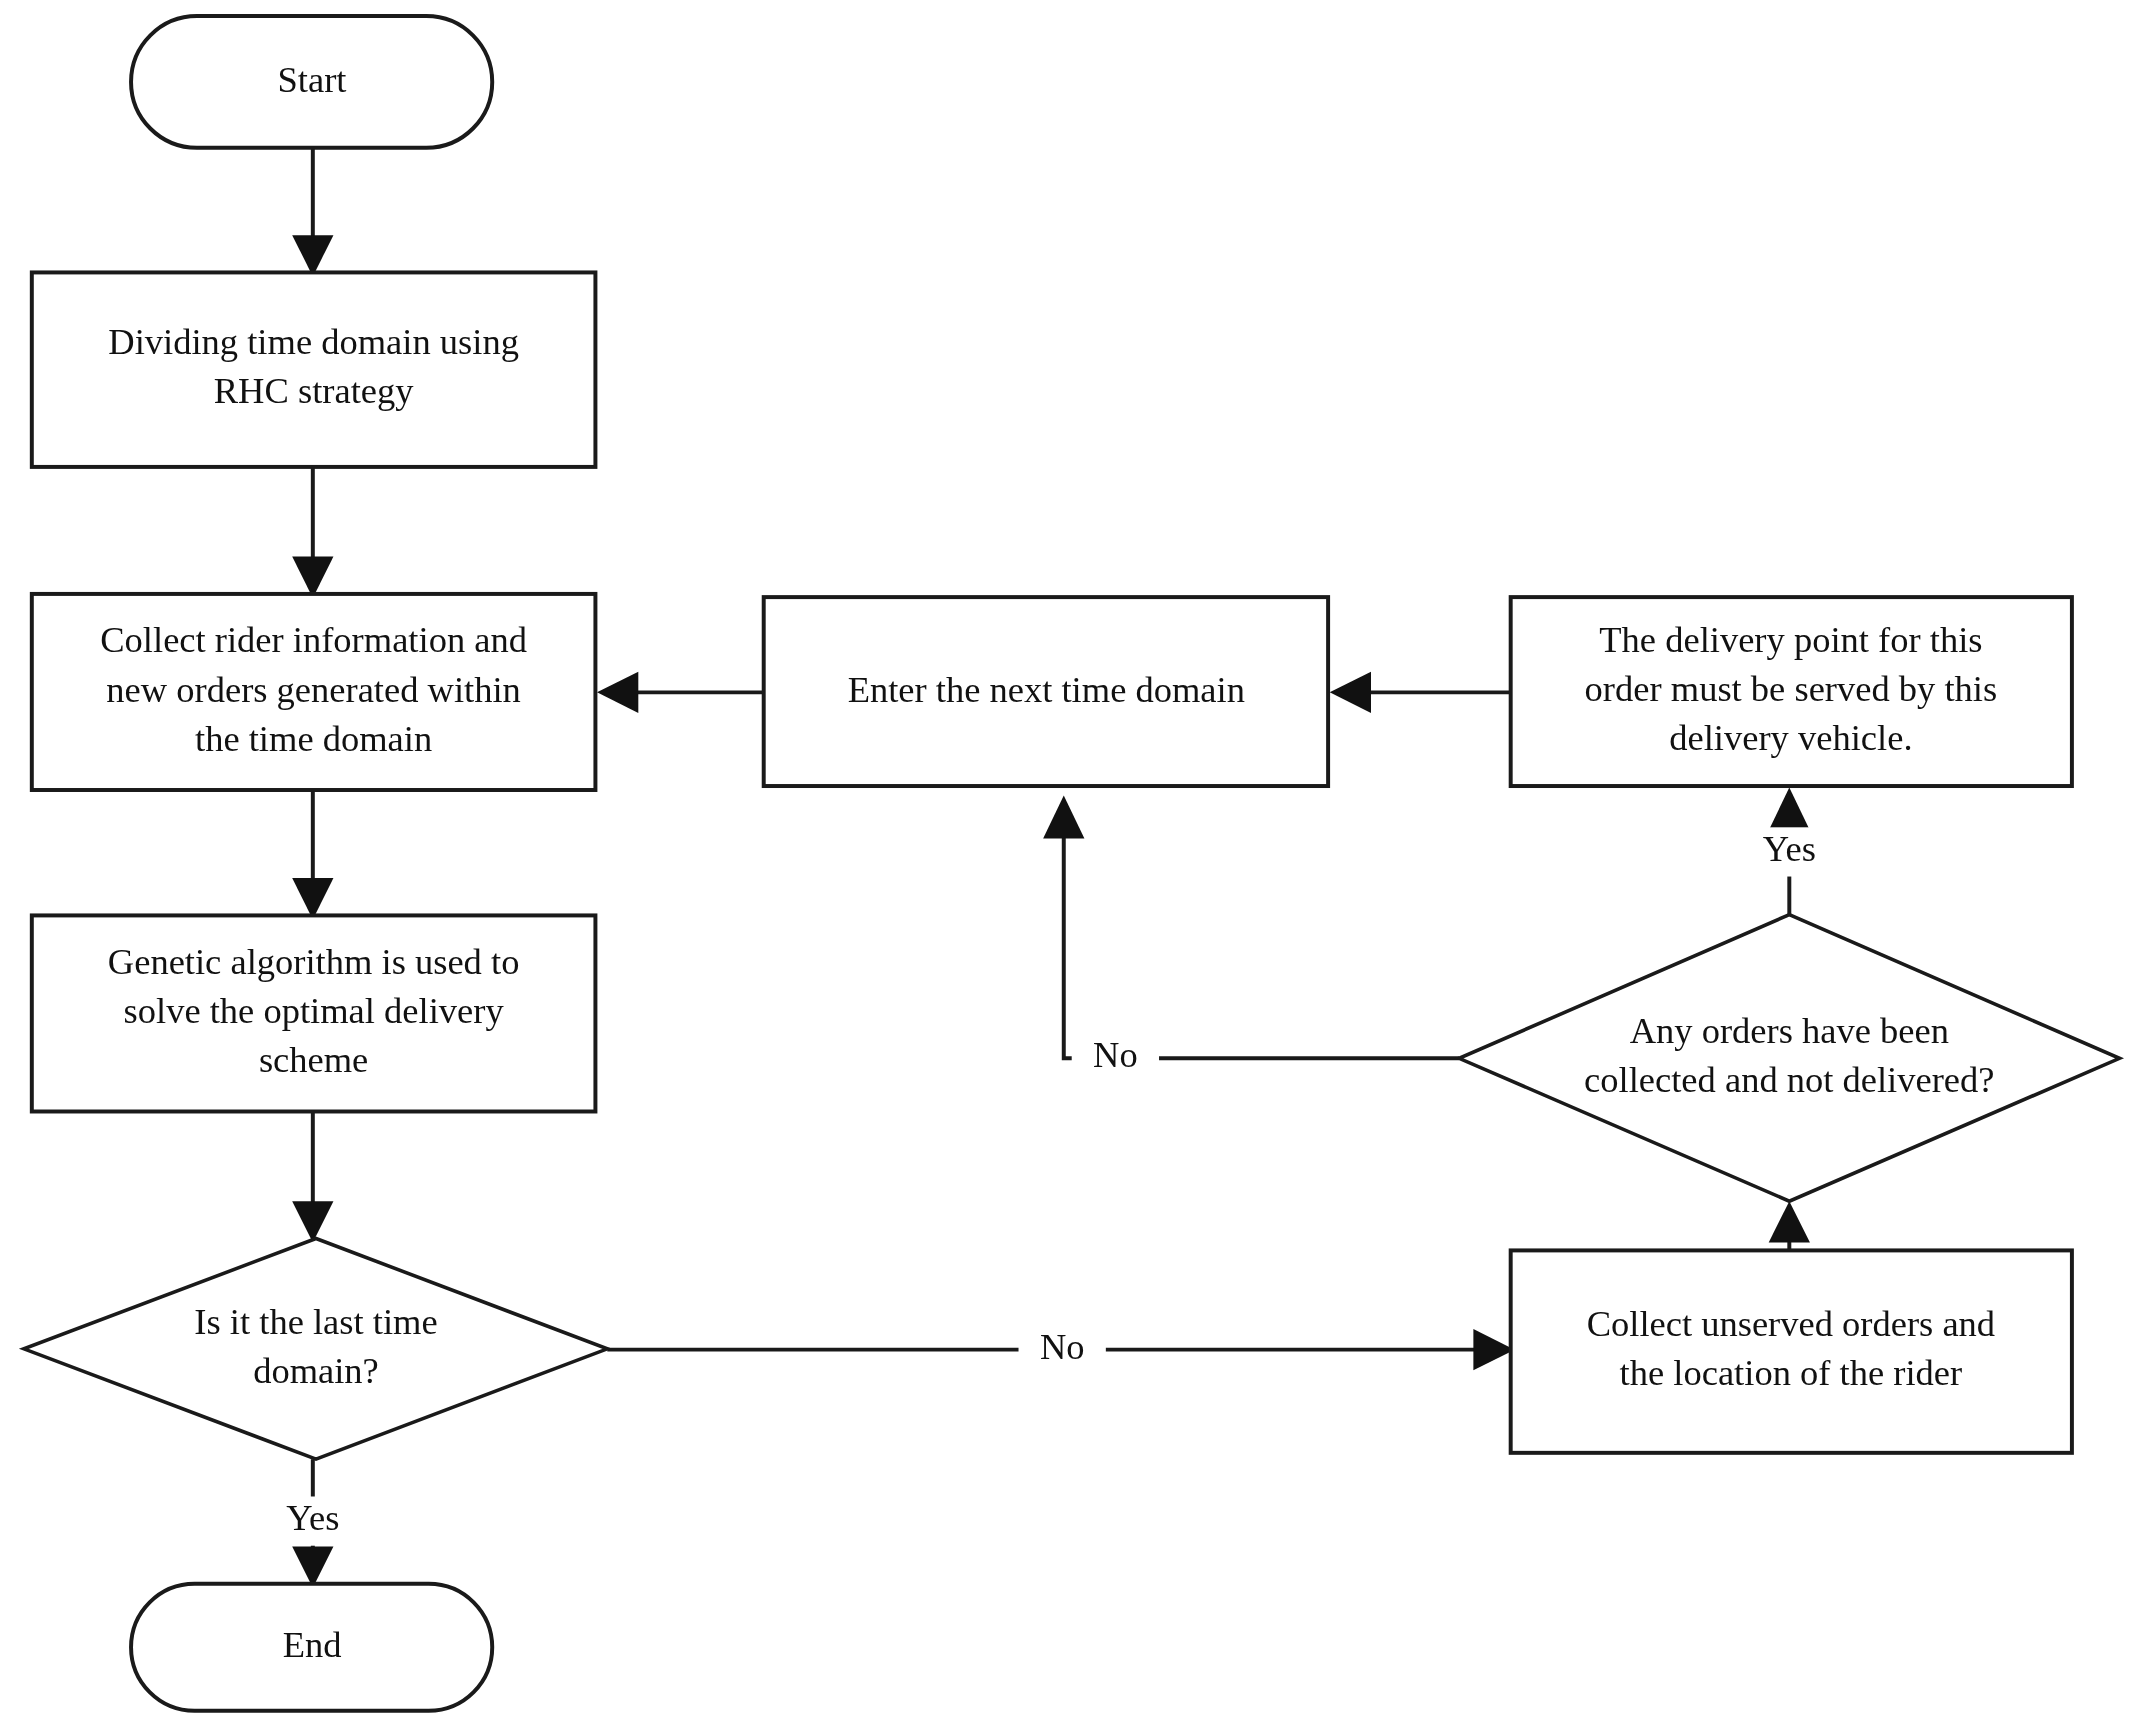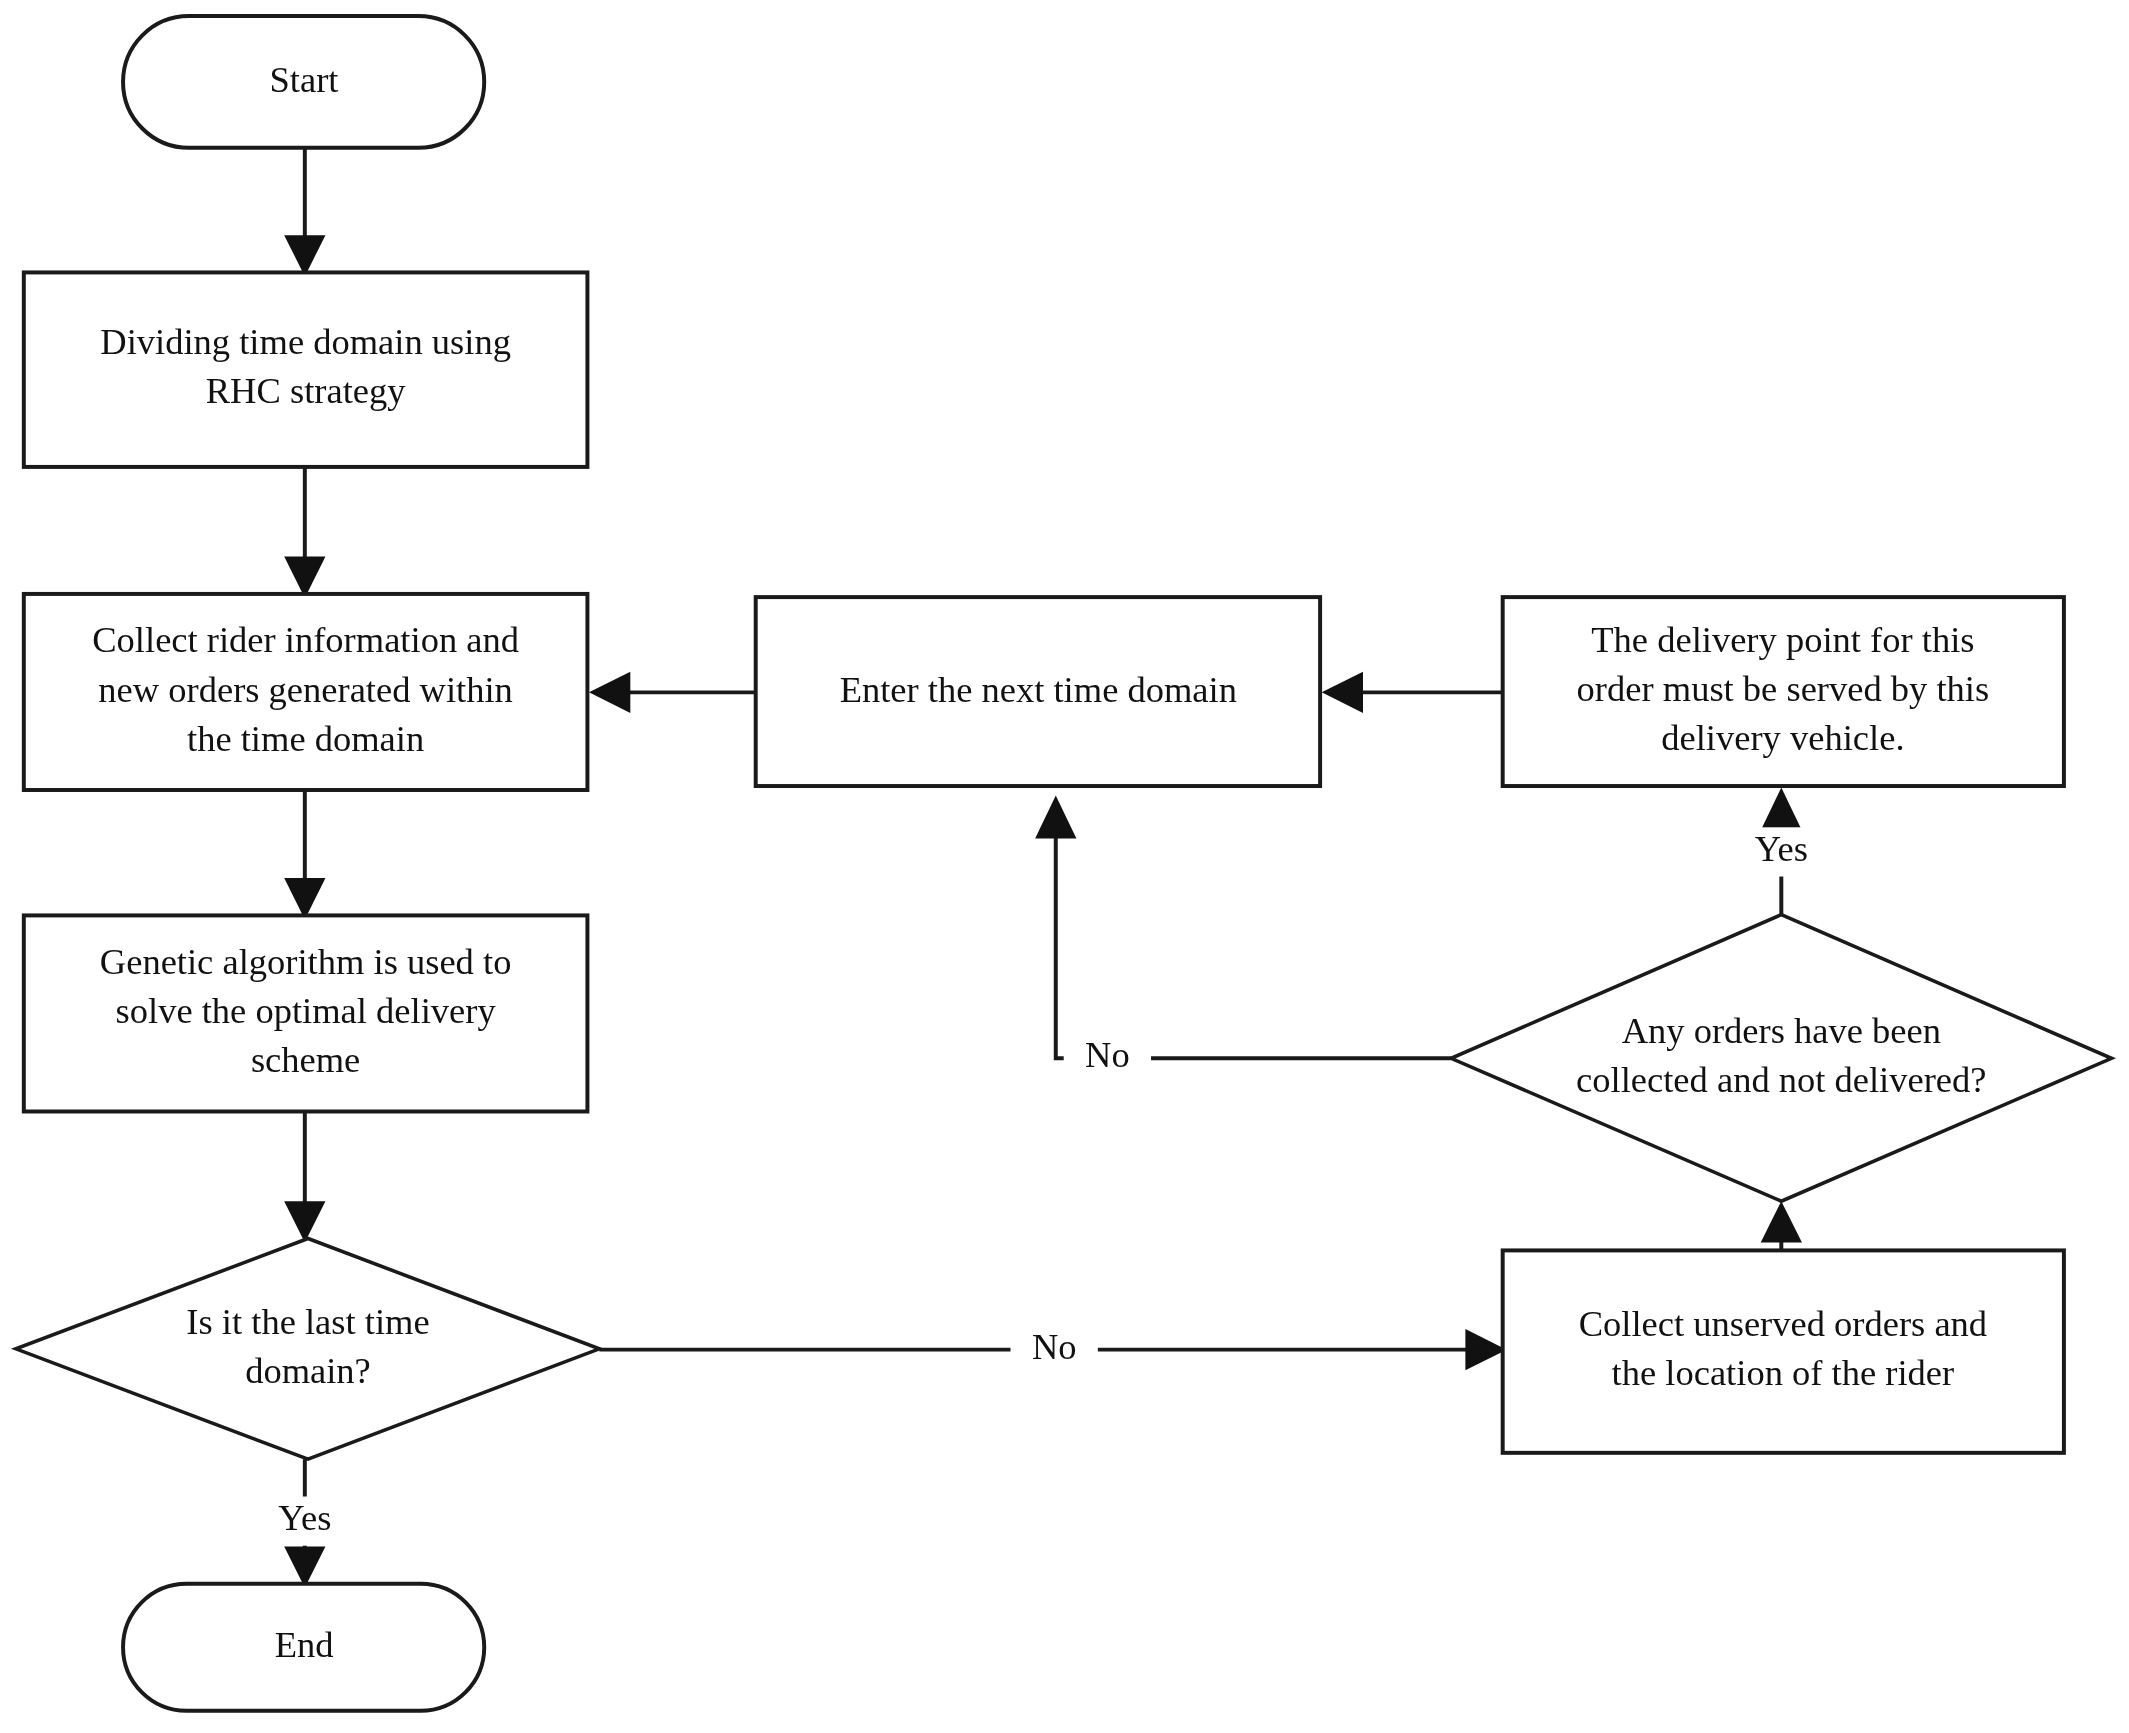--- a/index.html
+++ b/index.html
@@ -11,20 +11,21 @@
     width: 2129px;
     height: 1734px;
     font-family: "Liberation Serif", "DejaVu Serif", serif;
     overflow: hidden;
   }
   #flowchart-root {
     position: relative;
     width: 2084px;
     height: 1734px;
     background: #ffffff;
+    margin-left: 8px;
   }
   svg#flow-svg {
     position: absolute;
     top: 0;
     left: 0;
     width: 2129px;
     height: 1734px;
   }
   .shape-outline {
     fill: #ffffff;

